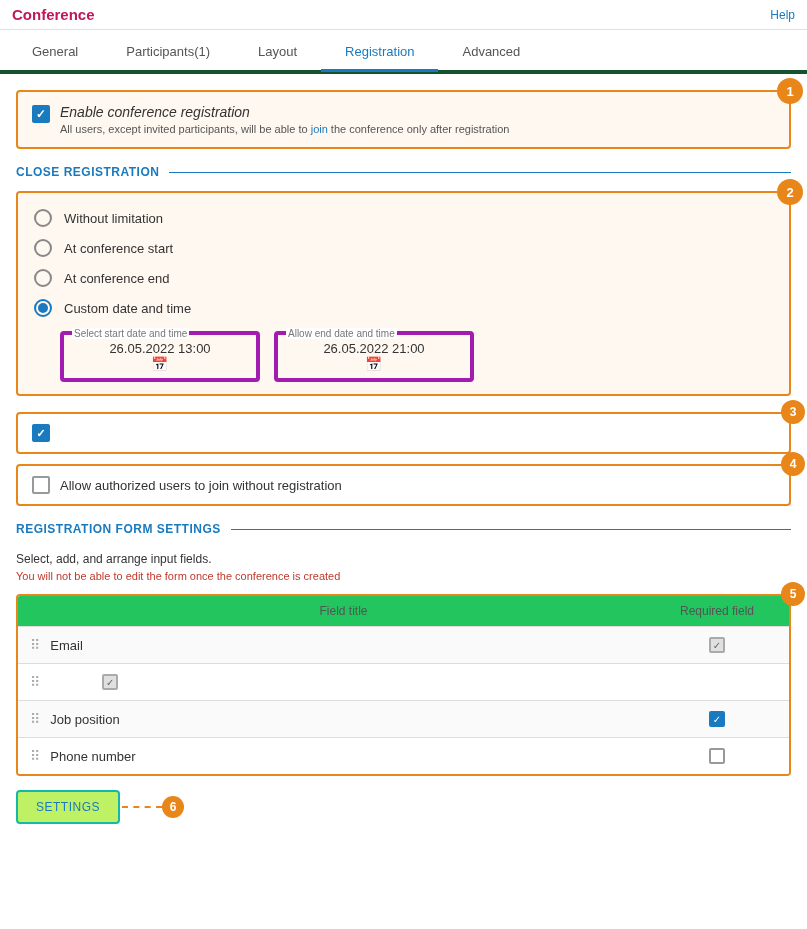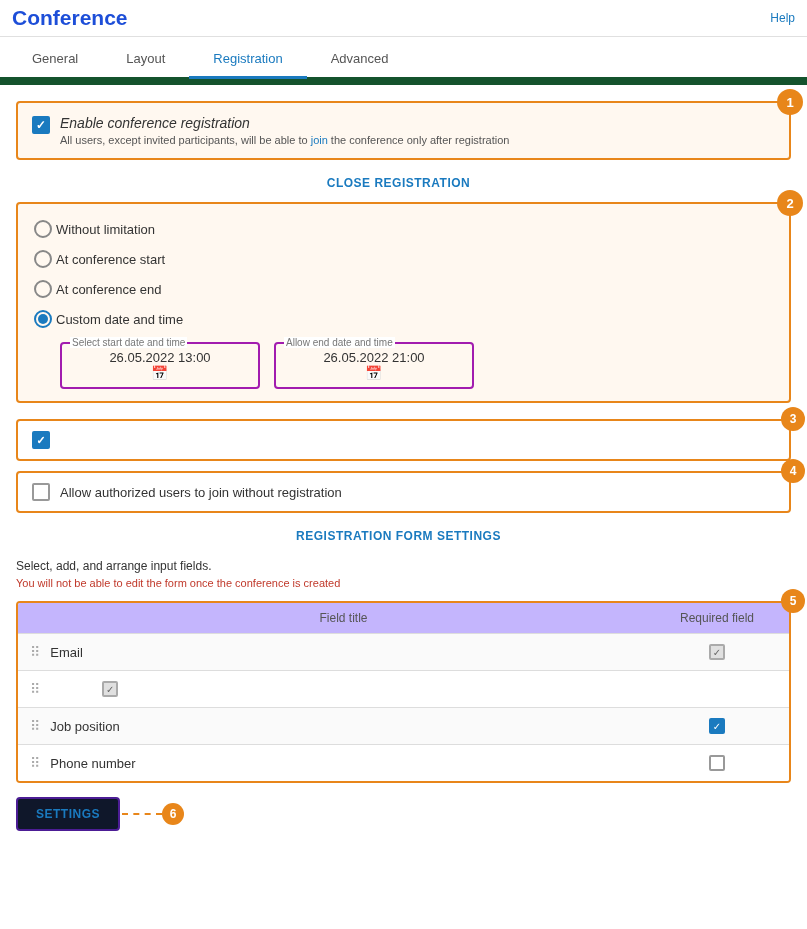--- a/index.html
+++ b/index.html
@@ -14,34 +14,34 @@
 
     
     .header {
       display: flex;
       justify-content: space-between;
       align-items: center;
       padding: 6px 12px;
       border-bottom: 1px solid #e0e0e0;
     }
     .header-title {
-      color: #1d4ed8;
-      font-size: 21px;
+      color: #be185d;
+      font-size: 15px;
       font-weight: bold;
     }
     .help-link {
       color: #1a7abf;
       font-size: 12px;
       text-decoration: none;
     }
 
     
     .tabs {
       display: flex;
-      border-bottom: 8px solid #14532d;
+      border-bottom: 4px solid #14532d;
       padding: 0 8px;
       margin-top: 4px;
     }
     .tab {
       padding: 10px 24px;
       font-size: 13px;
       color: #555;
       cursor: pointer;
       border-bottom: 3px solid transparent;
       margin-bottom: -2px;
@@ -103,21 +103,20 @@
     }
     .sublabel .link-text {
       color: #1a7abf;
     }
 
     
     .section-heading {
       display: flex;
       align-items: center;
       margin-bottom: 12px;
-      flex-direction: column;
     }
     .section-heading .title {
       font-size: 12px;
       font-weight: bold;
       color: #1a7abf;
       letter-spacing: 0.5px;
       white-space: nowrap;
       margin-right: 10px;
     }
     .section-heading .line {
@@ -129,21 +128,21 @@
     
     .radio-group {
       display: flex;
       flex-direction: column;
       gap: 12px;
       padding: 4px 2px;
     }
     .radio-item {
       display: flex;
       align-items: center;
-      gap: 4px;
+      gap: 12px;
       cursor: pointer;
     }
     .radio-circle {
       width: 18px;
       height: 18px;
       border-radius: 50%;
       border: 2px solid #888;
       display: flex;
       align-items: center;
       justify-content: center;
@@ -160,21 +159,21 @@
     }
 
     
     .datetime-row {
       display: flex;
       gap: 14px;
       margin-top: 10px;
       margin-left: 28px;
     }
     .datetime-field {
-      border: 2px solid #a21caf;
+      border: 4px solid #a21caf;
       border-radius: 4px;
       padding: 6px 10px;
       position: relative;
       width: 200px;
     }
     .datetime-field .field-label {
       font-size: 10px;
       color: #777;
       position: absolute;
       top: -7px;
@@ -264,21 +263,21 @@
 
     
     .reg-table {
       border: 1px solid #ccc;
       border-radius: 4px;
       overflow: hidden;
       border: 2px solid #e8861a;
     }
     .table-header {
       display: flex;
-      background: #c4b5fd;
+      background: #22c55e;
       padding: 8px 12px;
     }
     .table-header .col-title {
       flex: 1;
       text-align: center;
       font-size: 12px;
       color: #555;
     }
     .table-header .col-required {
       width: 120px;
@@ -350,28 +349,28 @@
     }
 
     
     .settings-area {
       margin-top: 14px;
       display: flex;
       align-items: center;
       gap: 0;
     }
     .settings-btn {
-      border: 2px solid #4c1d95;
+      border: 2px solid #14b8a6;
       border-radius: 4px;
       padding: 8px 18px;
       font-size: 12px;
-      font-weight: bold;
+      font-weight: normal;
       color: #1a7abf;
       letter-spacing: 0.5px;
-      background: #0f172a;
+      background: #bef264;
       cursor: pointer;
     }
     .dotted-line {
       border-top: 2px dashed #e8861a;
       width: 40px;
       margin-left: 2px;
     }
     .badge-inline {
       width: 22px;
       height: 22px;
@@ -405,20 +404,21 @@
 </head>
 <body>
 
 <div class="header">
   <span class="header-title">Conference</span>
   <a class="help-link">Help</a>
 </div>
 
 <div class="tabs">
   <div class="tab">General</div>
+  <div class="tab">Participants(1)</div>
   <div class="tab">Layout</div>
   <div class="tab active">Registration</div>
   <div class="tab">Advanced</div>
 </div>
 
 <div class="content">
 
   <div class="orange-box" style="background: #fff8f0;">
     <div class="enable-row">
       <div class="checkbox-custom">

